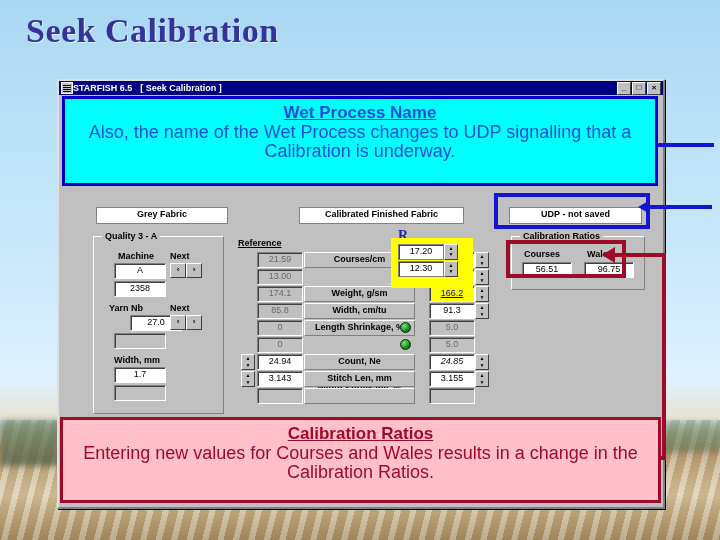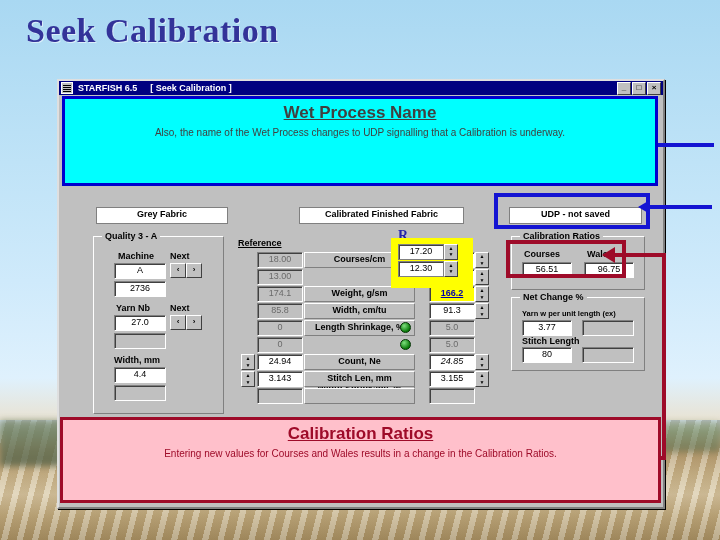--- a/index.html
+++ b/index.html
@@ -38,21 +38,21 @@
 
   
   .app-window{
     position:absolute;left:57px;top:79px;width:604px;height:426px;
     background:#c0c0c0;border:2px solid #dfdfdf;border-right-color:#808080;border-bottom-color:#808080;
     box-shadow:1px 1px 0 #000;
     z-index:2;
   }
   .titlebar{
     height:14px;background:#000080;color:#fff;
-    display:flex;align-items:center;gap:5px;padding:0 2px;
+    display:flex;align-items:center;padding:0 2px;
     font-size:9px;font-weight:bold;
   }
   .tb-sysicon{width:10px;height:10px;background:#c0c0c0;border:1px solid #fff;position:relative;flex:0 0 auto;}
   .tb-sysicon:after{content:"";position:absolute;left:1px;top:1px;right:1px;bottom:1px;
     background:repeating-linear-gradient(0deg,#000 0 1px,#c0c0c0 1px 2px);}
   .tb-title{white-space:nowrap;}
   .tb-sub{margin-left:8px;font-weight:bold;}
   .tb-spacer{flex:1;}
   .tb-btns{display:flex;gap:1px;}
   .tb-btn{width:12px;height:11px;background:#c0c0c0;border:1px solid #fff;border-right-color:#404040;border-bottom-color:#404040;
@@ -100,28 +100,28 @@
   .blue-box{position:absolute;border:4px solid #1414d2;z-index:4;}
   .red-box{position:absolute;border:4px solid #9e0b29;z-index:4;}
 
   .arrow-line{position:absolute;background:#1414d2;z-index:4;}
   .arrow-head{position:absolute;width:0;height:0;z-index:4;}
 
   
   .callout{position:absolute;z-index:6;text-align:center;}
   .callout.cyan{
     left:62px;top:96px;width:590px;height:84px;background:#00ffff;border:3px solid #0000cc;
-    color:#404040;
+    color:#1d4ed8;
   }
   .callout.pink{
     left:60px;top:417px;width:595px;height:80px;background:#ffc0cb;border:3px solid #9e0b29;
     color:#9e0b29;
   }
   .callout .c-title{font-size:17px;font-weight:bold;text-decoration:underline;margin-top:4px;line-height:20px;}
-  .callout .c-body{font-size:10px;line-height:19px;padding:0 8px;}
+  .callout .c-body{font-size:18px;line-height:19px;padding:0 8px;}
 
   .bottom-strip{position:absolute;left:0;right:0;bottom:0;height:6px;background:#c0c0c0;border-top:1px solid #808080;}
 </style>
 </head>
 <body>
 
 <div class="field"></div>
 
 <div class="slide-title">Seek Calibration</div>
 
@@ -149,56 +149,56 @@
 
     <div class="grp" id="grp-quality">
       <div class="grp-inner"></div>
       <div class="grp-label">Quality 3 - A</div>
 
       <div class="lbl" style="left:24px;top:14px;">Machine</div>
       <div class="lbl" style="left:76px;top:14px;">Next</div>
       <div class="fld" style="left:20px;top:26px;width:50px;">A</div>
       <div class="arrbtn" style="left:76px;top:26px;">‹</div>
       <div class="arrbtn" style="left:92px;top:26px;">›</div>
-      <div class="fld" style="left:20px;top:44px;width:50px;">2736</div>
-
-      <div class="lbl" style="left:22px;top:66px;">Yarn Nb</div>
+      <div class="fld" style="left:20px;top:44px;width:50px;">2358</div>
+
+      <div class="lbl" style="left:15px;top:66px;">Yarn Nb</div>
       <div class="lbl" style="left:76px;top:66px;">Next</div>
-      <div class="fld" style="left:20px;top:78px;width:50px;text-align:center;">27.0</div>
+      <div class="fld" style="left:36px;top:78px;width:50px;text-align:center;">27.0</div>
       <div class="arrbtn" style="left:76px;top:78px;">‹</div>
       <div class="arrbtn" style="left:92px;top:78px;">›</div>
       <div class="fld dis" style="left:20px;top:96px;width:50px;"></div>
 
       <div class="lbl" style="left:20px;top:118px;">Width, mm</div>
-      <div class="fld" style="left:20px;top:130px;width:50px;">4.4</div>
+      <div class="fld" style="left:20px;top:130px;width:50px;">1.7</div>
       <div class="fld dis" style="left:20px;top:148px;width:50px;"></div>
     </div>
 
     <div class="col-hdr" style="left:177px;top:141px;text-decoration:underline;">Reference</div>
     <div class="col-hdr" style="left:356px;top:141px;">As Delivered</div>
     <div class="bigR">R</div>
 
-    <div class="fld ro" style="left:196px;top:155px;width:44px;">18.00</div>
+    <div class="fld ro" style="left:196px;top:155px;width:44px;">21.59</div>
     <div class="rowlabel" style="left:243px;top:155px;width:109px;">Courses/cm</div>
     <div class="fld" style="left:368px;top:155px;width:44px;">17.20</div>
     <div class="spin" style="left:414px;top:155px;">
         <span>▲</span>
         <span>▼</span>
       </div>
 
     <div class="fld ro" style="left:196px;top:172px;width:44px;">13.00</div>
     <div class="fld" style="left:368px;top:172px;width:44px;">12.30</div>
     <div class="spin" style="left:414px;top:172px;">
         <span>▲</span>
         <span>▼</span>
       </div>
 
     <div class="fld ro" style="left:196px;top:189px;width:44px;">174.1</div>
     <div class="rowlabel" style="left:243px;top:189px;width:109px;">Weight, g/sm</div>
-    <div class="fld" style="left:368px;top:189px;width:44px;background:#ffff00;color:#0000aa;text-decoration:underline;font-weight:bold;">166.2</div>
+    <div class="fld" style="left:368px;top:189px;width:44px;background:#ffff00;color:#0000aa;text-decoration:underline;font-weight:normal;">166.2</div>
     <div class="spin" style="left:414px;top:189px;">
         <span>▲</span>
         <span>▼</span>
       </div>
 
     <div class="fld ro" style="left:196px;top:206px;width:44px;">85.8</div>
     <div class="rowlabel" style="left:243px;top:206px;width:109px;">Width, cm/tu</div>
     <div class="fld" style="left:368px;top:206px;width:44px;">91.3</div>
     <div class="spin" style="left:414px;top:206px;">
         <span>▲</span>
@@ -248,30 +248,20 @@
 
     <div class="grp" style="left:450px;top:139px;width:132px;height:52px;">
       <div class="grp-inner"></div>
       <div class="grp-label">Calibration Ratios</div>
       <div class="lbl" style="left:12px;top:12px;">Courses</div>
       <div class="lbl" style="left:75px;top:12px;">Wales</div>
       <div class="fld" style="left:10px;top:25px;width:48px;">56.51</div>
       <div class="fld" style="left:72px;top:25px;width:48px;">96.75</div>
     </div>
 
-    <div class="grp" style="left:450px;top:200px;width:132px;height:72px;">
-      <div class="grp-inner"></div>
-      <div class="grp-label">Net Change %</div>
-      <div class="lbl" style="left:10px;top:11px;font-size:7.5px;white-space:nowrap;">Yarn w per unit length (ex)</div>
-      <div class="fld" style="left:10px;top:22px;width:48px;">3.77</div>
-      <div class="fld dis" style="left:70px;top:22px;width:50px;"></div>
-      <div class="lbl" style="left:10px;top:38px;">Stitch Length</div>
-      <div class="fld" style="left:10px;top:49px;width:48px;">80</div>
-      <div class="fld dis" style="left:70px;top:49px;width:50px;"></div>
-    </div>
 
 
     <div class="bottom-strip"></div>
   </div>
 </div>
 
 <div class="yellow-hl" style="left:391px;top:238px;width:82px;height:50px;"></div>
 
 <div style="position:absolute;left:398px;top:244px;width:44px;height:14px;background:#fff;border:1px solid #808080;box-shadow:inset 1px 1px 0 #404040;font-size:9px;line-height:13px;text-align:center;z-index:3;">17.20</div>
 <div style="position:absolute;left:444px;top:244px;width:12px;height:14px;background:#c0c0c0;border:1px solid #fff;border-right-color:#404040;border-bottom-color:#404040;z-index:3;font-size:5px;line-height:6px;text-align:center;">▲<br>▼</div>

